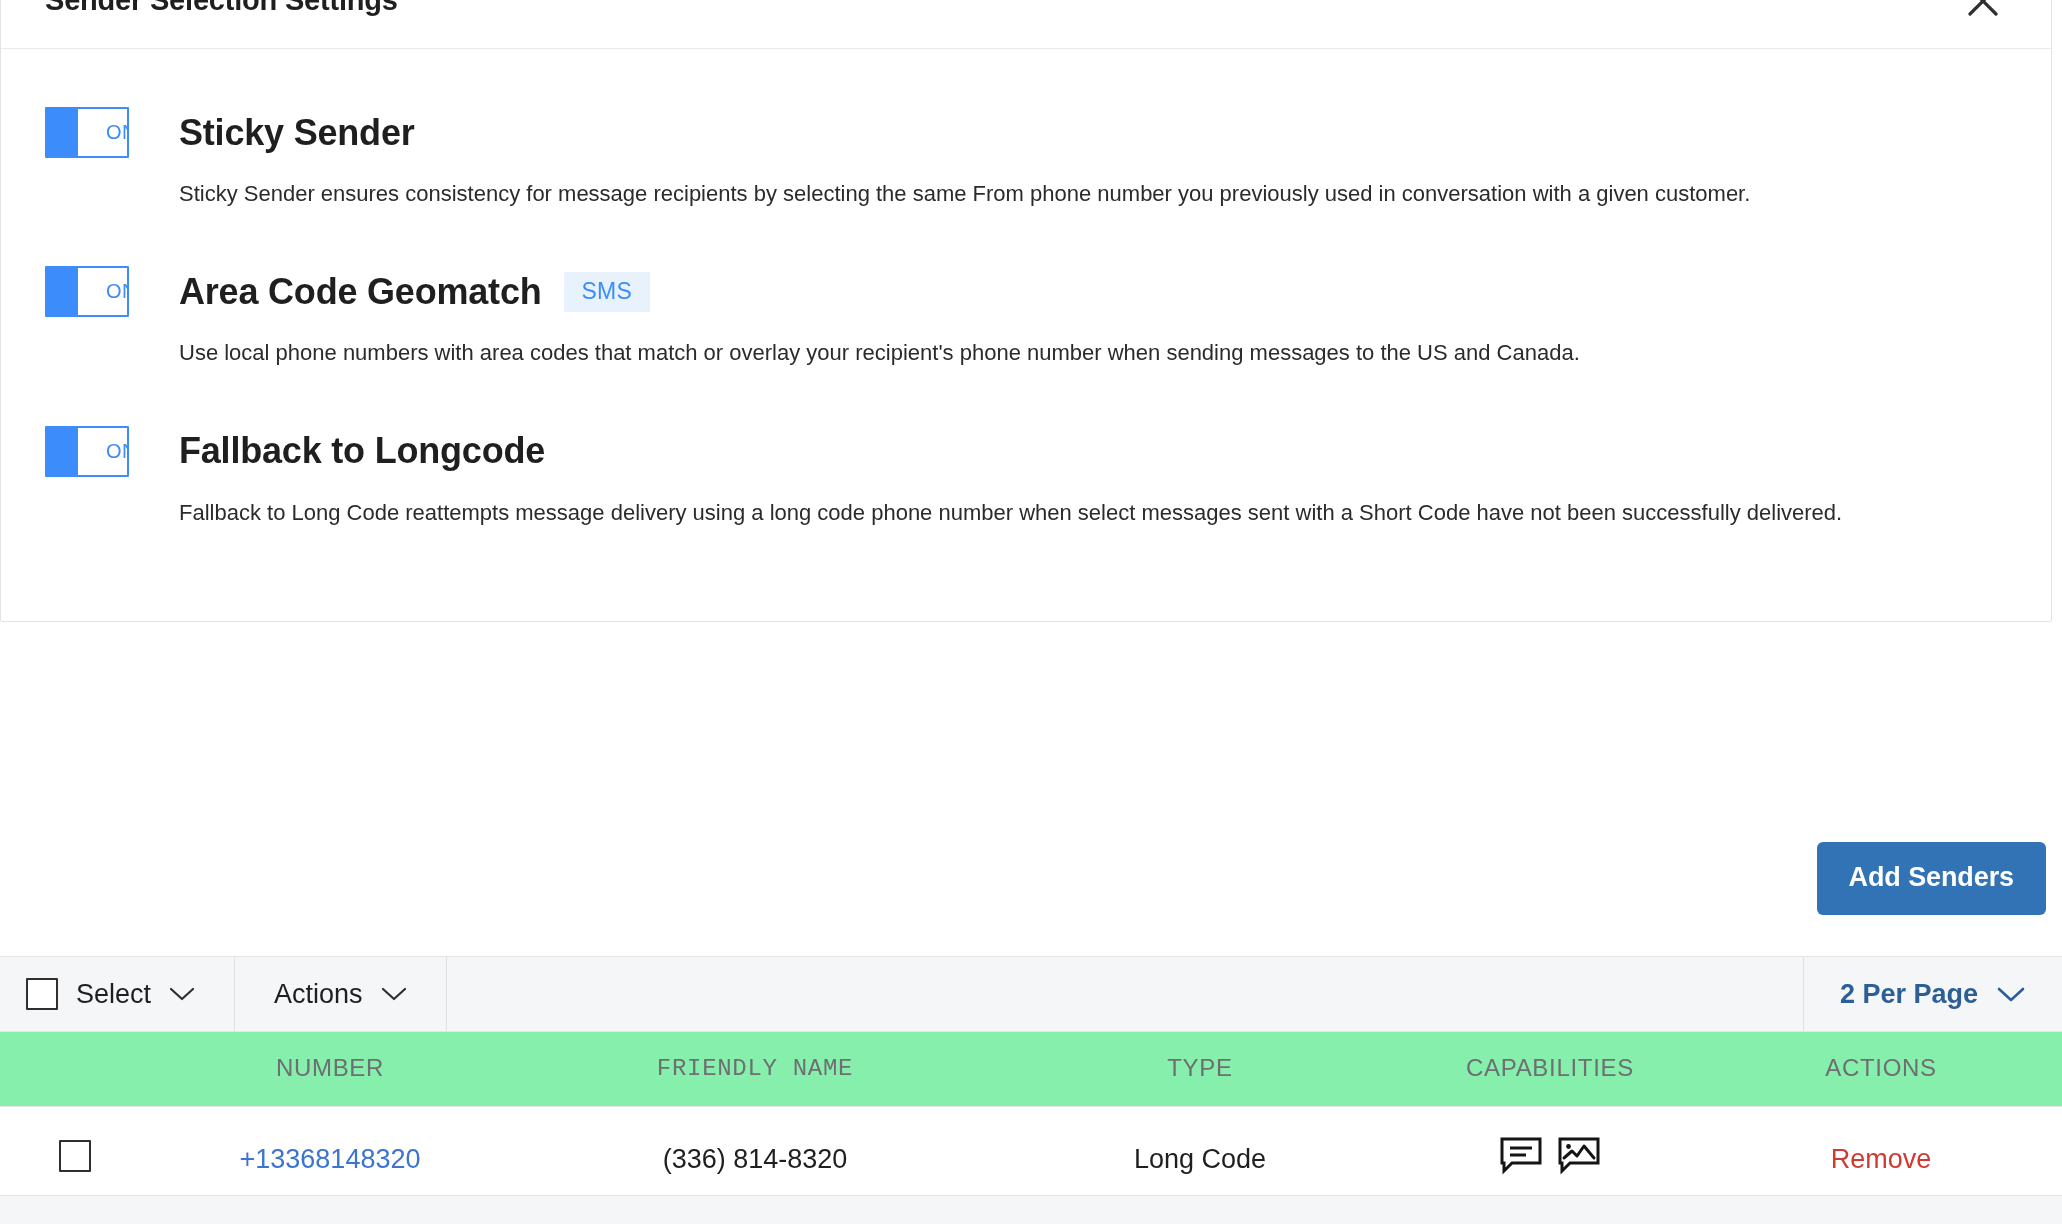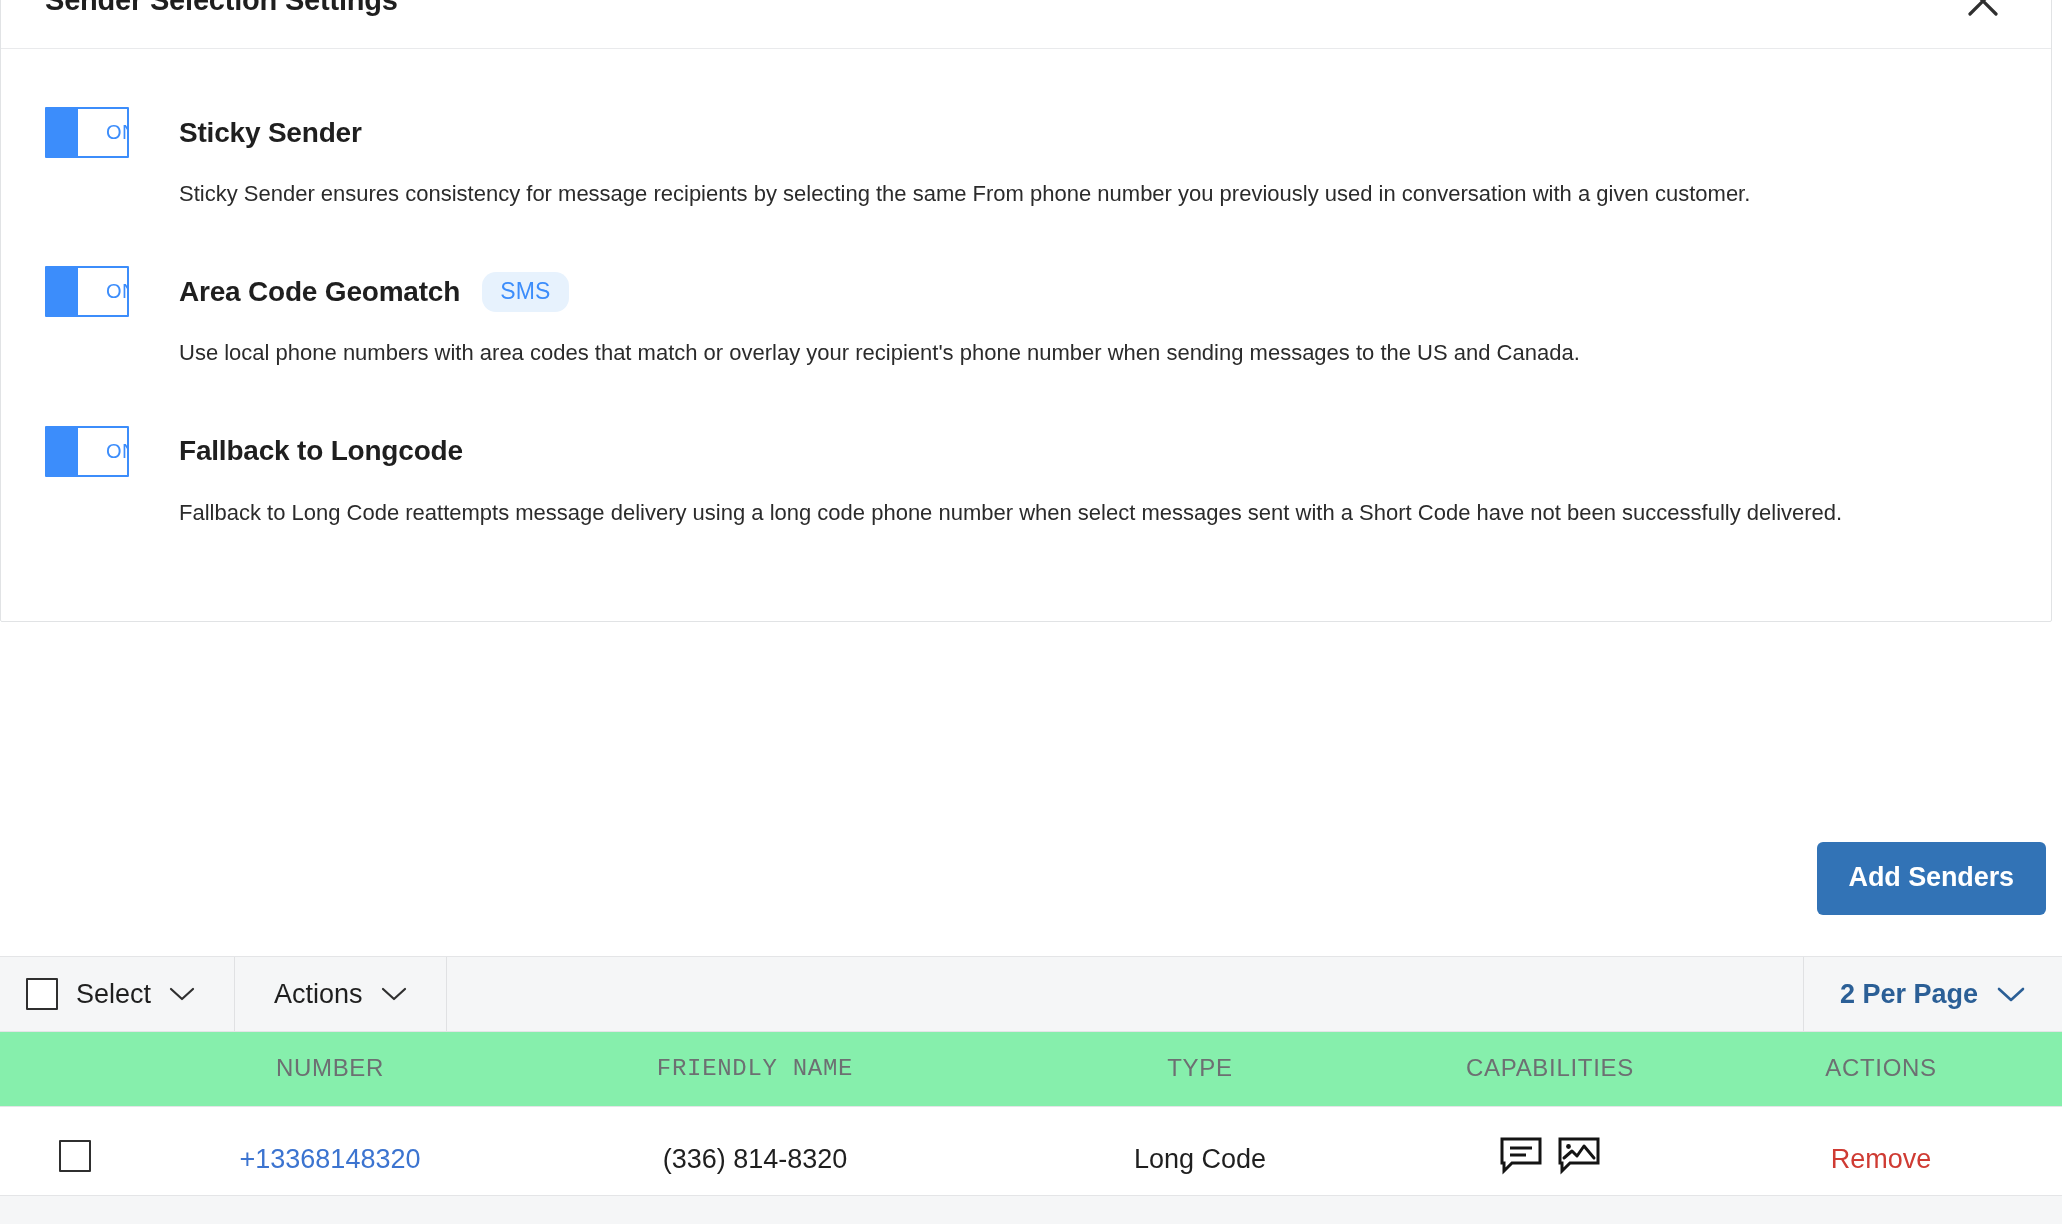--- a/index.html
+++ b/index.html
@@ -98,34 +98,34 @@
     justify-content: center;
     color: #3c8dfb;
     font-size: 20px;
     letter-spacing: 0.4px;
     font-family: "Liberation Sans", sans-serif;
     margin-left: 28px;
   }
 
   .setting-title {
     margin-left: 50px;
-    font-size: 28px;
+    font-size: 36px;
     font-weight: 700;
     color: #1f1f1f;
     letter-spacing: -0.2px;
     white-space: nowrap;
   }
 
   .badge {
     margin-left: 22px;
     background: #e7f2fd;
     color: #3c8dfb;
     font-size: 23px;
     padding: 8px 18px 9px 18px;
-    border-radius: 14px;
+    border-radius: 1px;
     line-height: 1;
     letter-spacing: 0.2px;
   }
 
   .setting-desc {
     margin-left: 134px;
     font-size: 22px;
     line-height: 1.47;
     color: #2b2b2b;
     max-width: 1830px;

